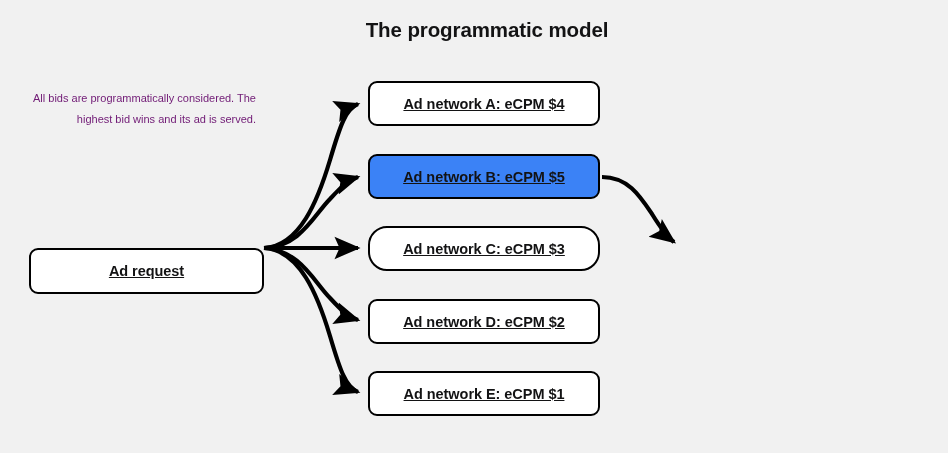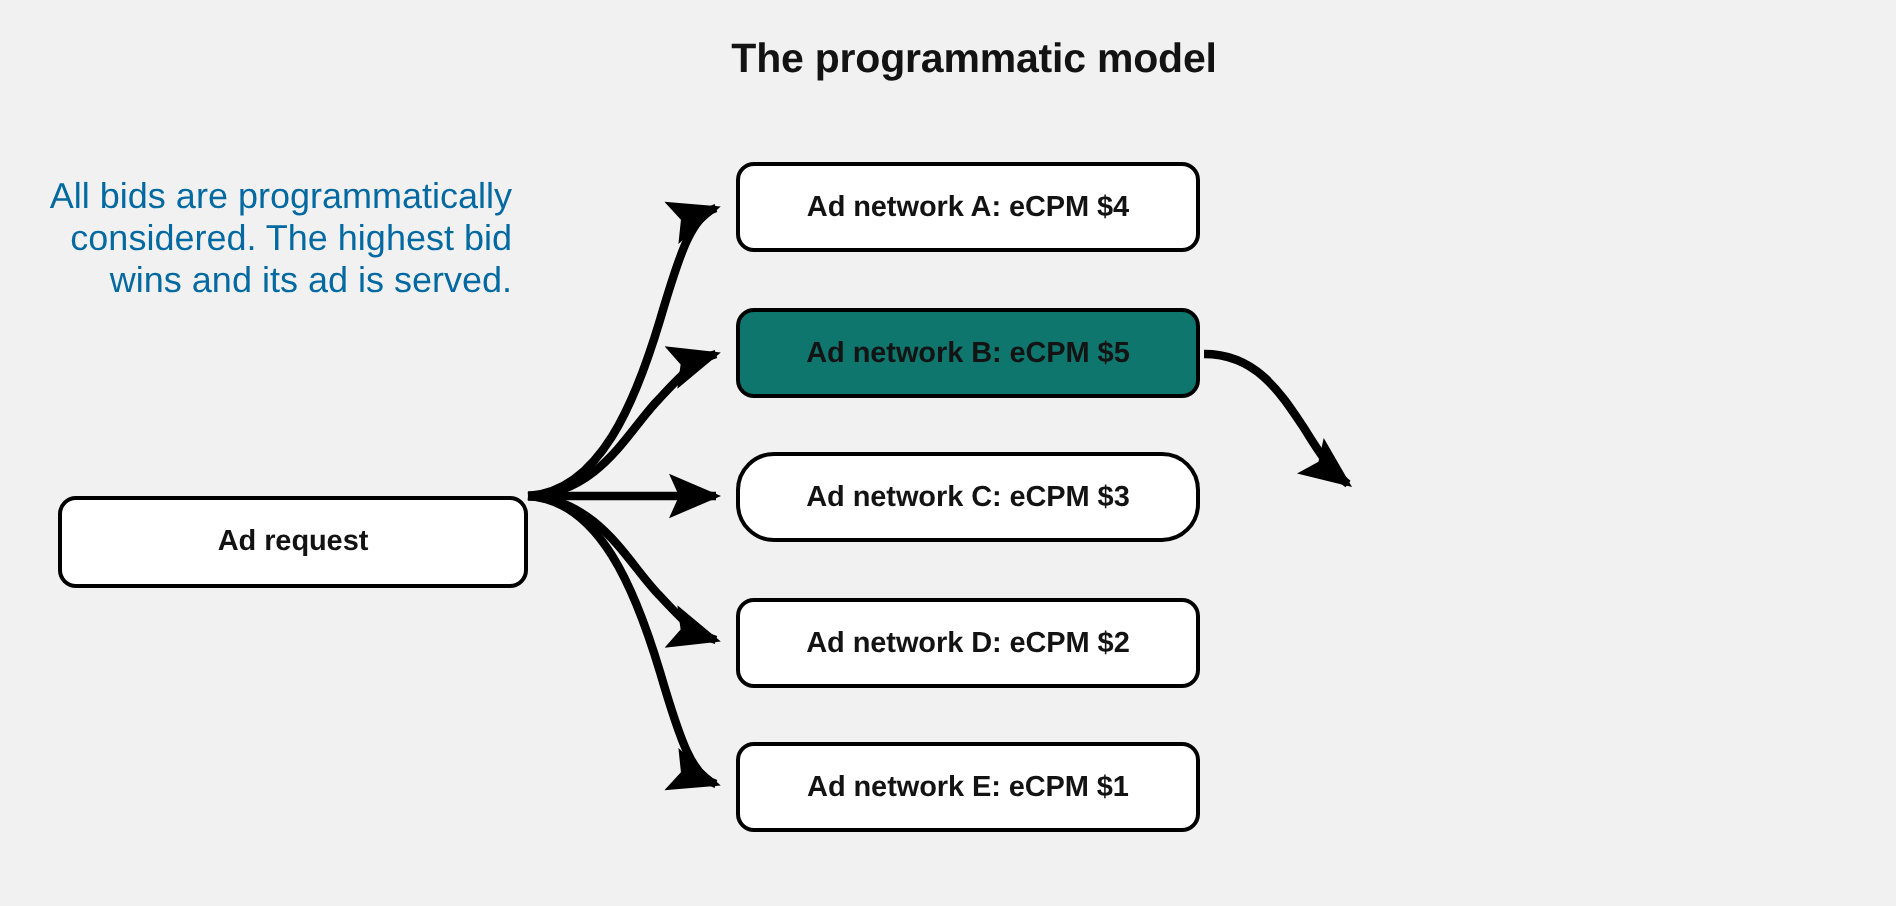--- a/index.html
+++ b/index.html
@@ -37,40 +37,41 @@
     font-weight: bold;
     color: #131314;
     letter-spacing: -0.1px;
   }
   .description {
     position: absolute;
     left: 6px;
     top: 88px;
     width: 250px;
     text-align: right;
-    font-size: 18px;
+    font-size: 11px;
     line-height: 21px;
-    color: #0369a1;
+    color: #701a75;
   }
   .node {
     position: absolute;
     box-sizing: border-box;
     border: 2px solid #000000;
     border-radius: 9px;
     background: #ffffff;
     display: flex;
     align-items: center;
     justify-content: center;
     font-size: 14.5px;
     font-weight: bold;
     color: #131314;
     letter-spacing: -0.05px;
+    text-decoration: underline;
   }
   .node.green {
-    background: #0f766e;
+    background: #3b82f6;
   }
   .node-ad-request {
     left: 29px;
     top: 225px;
     width: 235px;
     height: 46px;
     margin-top: 23px;
   }
   .node-network {
     left: 368px;

